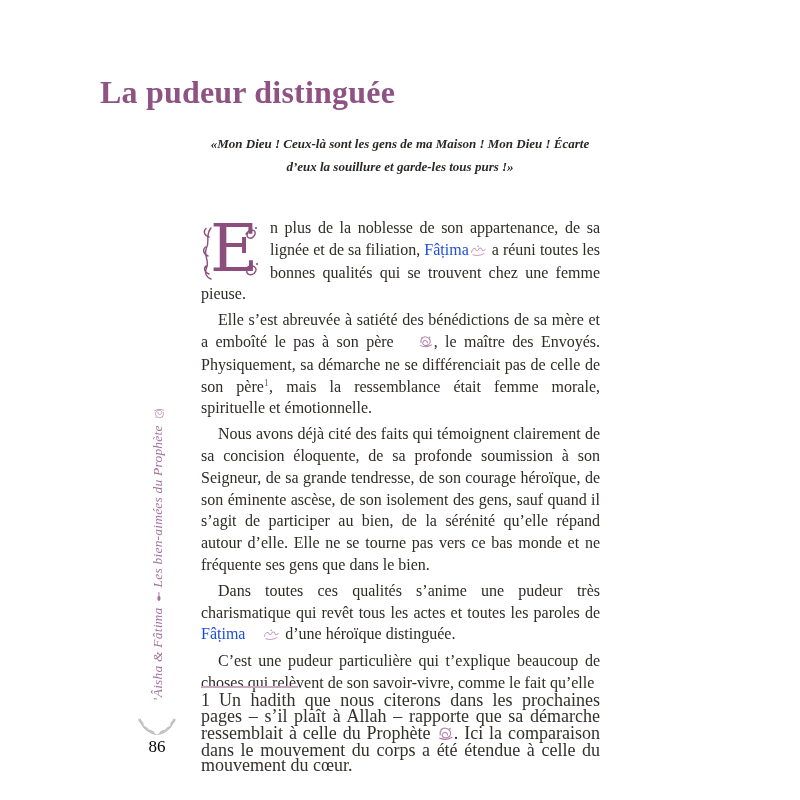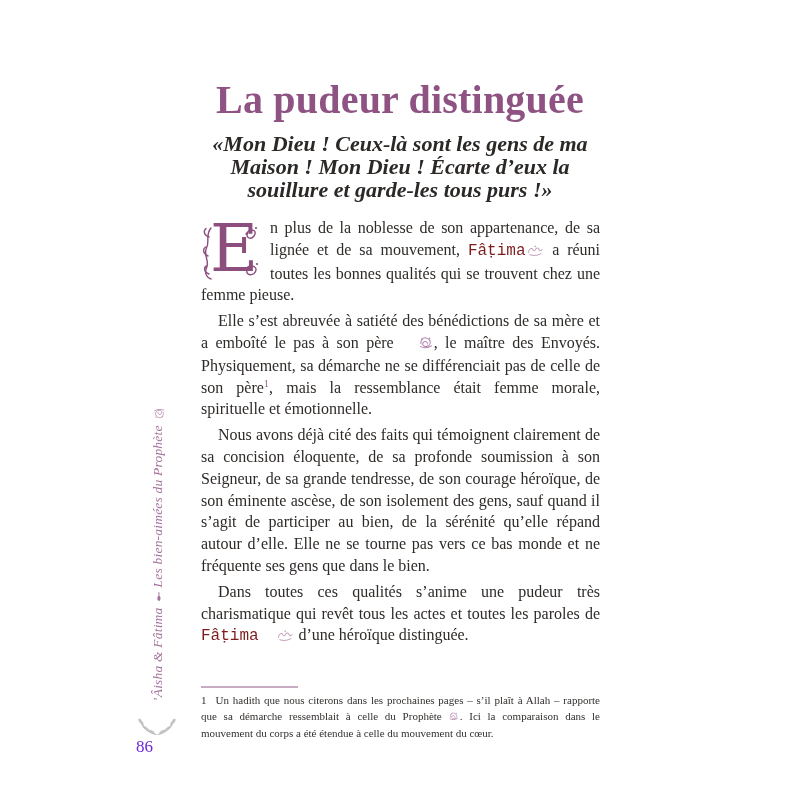--- a/index.html
+++ b/index.html
@@ -4,78 +4,78 @@
 <style>
   html,body{margin:0;padding:0;}
   body{
     width:800px;height:800px;background:#ffffff;
     font-family:"Liberation Serif","DejaVu Serif",serif;
     color:#2f2b28;
   }
   .page{position:relative;width:800px;height:800px;background:#fff;overflow:hidden;}
 
   .chapter-title{
-    position:absolute;top:80px;left:100px;width:600px;margin:0;
-    text-align:center;font-size:40px;line-height:40px;font-weight:700;
+    position:absolute;top:72px;left:100px;width:600px;margin:0;
+    text-align:left;font-size:32px;line-height:40px;font-weight:700;
     color:#8e5283;letter-spacing:.2px;
   }
   .epigraph{
     position:absolute;top:132px;left:195px;width:410px;margin:0;
     text-align:center;font-style:italic;font-weight:700;
-    font-size:22px;line-height:23px;color:#2b2826;
+    font-size:13px;line-height:23px;color:#2b2826;
   }
 
   .body-text{
     position:absolute;top:217px;left:201px;width:399px;
     font-size:16px;line-height:21.8px;text-align:justify;
   }
   .body-text p{margin:0 0 4px 0;text-indent:17px;}
   .body-text p.opening{text-indent:0;}
 
   .dropcap-box{
     float:left;width:60px;height:62px;position:relative;
     margin:4px 9px 0 0;color:#8c4e7d;
   }
   .dropcap-letter{
     position:absolute;left:9px;top:-7px;
     font-family:"DejaVu Serif",serif;font-size:66px;line-height:70px;
   }
   .dropcap-flourish{position:absolute;left:0;top:0;}
 
-  .name-accent{color:#7f1d1d;font-family:Liberation Mono, monospace;}
+  .name-accent{color:#1d4ed8;}
   .fn-ref{color:#9d5f8e;font-size:10.5px;line-height:0;vertical-align:6px;}
 
   .inline-icon{display:inline-block;vertical-align:-1px;margin:0 1px;}
   .inline-icon svg{display:inline-block;vertical-align:baseline;}
   .icon-as svg{width:1.05em;height:.7em;}
   .icon-saws svg{width:.85em;height:.85em;}
   .icon-flower svg{width:.75em;height:.75em;}
 
   .footnote-rule{
     position:absolute;top:686px;left:201px;width:97px;height:0;
     border-top:2px solid #c9abbf;
   }
   .footnote{
     position:absolute;top:693px;left:201px;width:399px;
-    font-size:11px;line-height:15.8px;text-align:justify;color:#33302d;
+    font-size:18px;line-height:15.8px;text-align:justify;color:#33302d;
   }
   .fn-marker{margin-right:9px;}
 
   .sidebar{
     position:absolute;left:150px;top:420px;width:27px;height:282px;
     writing-mode:vertical-rl;transform:rotate(180deg);
     font-style:italic;font-size:13.5px;letter-spacing:.2px;
     color:#a4719b;white-space:nowrap;
   }
   .sidebar .inline-icon{margin:5px 0;}
 
   .ornament{position:absolute;left:136px;top:716px;width:42px;height:22px;}
   .page-number{
     position:absolute;left:136px;top:737px;width:42px;
-    font-size:17px;color:#6d28d9;
+    text-align:center;font-size:17px;color:#000000;
   }
 </style>
 </head>
 <body>
 
 <div class="page">
 
   <h1 class="chapter-title">La pudeur distinguée</h1>
 
   <blockquote class="epigraph">«Mon Dieu ! Ceux-là sont les gens de ma Maison ! Mon Dieu ! Écarte d’eux la souillure et garde-les tous purs !»</blockquote>
@@ -88,21 +88,21 @@
               <path d="M8,16 C3,14.5 2,10 5,7.5"></path>
               <path d="M7,35 C2,33 1.5,28 4.5,26"></path>
               <path d="M8,53 C3,51 2.5,46.5 5.5,45"></path>
               <path d="M45,13 C50,6 57,9.5 53,15 C50,19 44.5,17 46.5,12.5"></path>
               <path d="M45,47 C52,42 58.5,47.5 53,52.5 C49,55.5 44,52.5 46.5,48.5"></path>
             </g>
             <circle cx="55" cy="7" r="1.1" fill="#8c4e7d"></circle>
             <circle cx="56" cy="43" r="1.1" fill="#8c4e7d"></circle>
           </svg>
           <span class="dropcap-letter">E</span>
-        </span><span>n plus de la noblesse de son appartenance, de sa lignée et de sa mouvement, </span><span class="name-accent">Fâṭima</span><span class="inline-icon icon-as"><svg viewBox="0 0 18 12" aria-hidden="true">
+        </span><span>n plus de la noblesse de son appartenance, de sa lignée et de sa filiation, </span><span class="name-accent">Fâṭima</span><span class="inline-icon icon-as"><svg viewBox="0 0 18 12" aria-hidden="true">
             <g fill="none" stroke="#c8a2c2" stroke-width="1.1" stroke-linecap="round">
               <path d="M1.5,8 C2.5,3.5 5,2.5 6.3,5 C7.3,6.8 8.5,6.3 9.4,4.4 C10.4,2.6 12.4,3 12.9,5 C13.4,6.9 15.2,6.3 16.2,4.8"></path>
               <path d="M3,10.4 C7,11.8 11.5,11.2 15,9.2"></path>
             </g>
             <circle cx="8.8" cy="1.4" r="0.9" fill="#c8a2c2"></circle>
           </svg></span><span> a réuni toutes les bonnes qualités qui se trouvent chez une femme pieuse.</span></p>
       <p><span>Elle s’est abreuvée à satiété des bénédictions de sa mère et a emboîté le pas à son père </span><span class="inline-icon icon-saws"><svg viewBox="0 0 14 14" aria-hidden="true">
             <g fill="none" stroke="#b283ac" stroke-width="1.05" stroke-linecap="round">
               <path d="M2,9 C1.5,5 4,2.5 7,3 C10,3.5 12,5.5 11.5,8.5 C11,11 8,12.5 5.5,11.5 C3.5,10.7 3.2,8.3 5,7.2 C6.8,6.1 9,7.3 8.6,9.2"></path>
               <path d="M1.5,12 C5,13.5 9.5,13.3 12.8,11.2"></path>
@@ -111,20 +111,21 @@
             <circle cx="11" cy="3.4" r="0.8" fill="#b283ac"></circle>
           </svg></span><span>, le maître des Envoyés. Physiquement, sa démarche ne se différenciait pas de celle de son père</span><span class="fn-ref">1</span><span>, mais la ressemblance était femme morale, spirituelle et émotionnelle.</span></p>
       <p><span>Nous avons déjà cité des faits qui témoignent clairement de sa concision éloquente, de sa profonde soumission à son Seigneur, de sa grande tendresse, de son courage héroïque, de son éminente ascèse, de son isolement des gens, sauf quand il s’agit de participer au bien, de la sérénité qu’elle répand autour d’elle. Elle ne se tourne pas vers ce bas monde et ne fréquente ses gens que dans le bien.</span></p>
       <p><span>Dans toutes ces qualités s’anime une pudeur très charismatique qui revêt tous les actes et toutes les paroles de </span><span class="name-accent">Fâṭima</span><span class="inline-icon icon-as"><svg viewBox="0 0 18 12" aria-hidden="true">
             <g fill="none" stroke="#c8a2c2" stroke-width="1.1" stroke-linecap="round">
               <path d="M1.5,8 C2.5,3.5 5,2.5 6.3,5 C7.3,6.8 8.5,6.3 9.4,4.4 C10.4,2.6 12.4,3 12.9,5 C13.4,6.9 15.2,6.3 16.2,4.8"></path>
               <path d="M3,10.4 C7,11.8 11.5,11.2 15,9.2"></path>
             </g>
             <circle cx="8.8" cy="1.4" r="0.9" fill="#c8a2c2"></circle>
           </svg></span><span> d’une héroïque distinguée.</span></p>
+      <p><span>C’est une pudeur particulière qui t’explique beaucoup de choses qui relèvent de son savoir-vivre, comme le fait qu’elle</span></p>
     </div>
 
   <div class="footnote-rule"></div>
 
   <div class="footnote" id="footnote"><span class="fn-marker">1</span><span>Un hadith que nous citerons dans les prochaines pages – s’il plaît à Allah – rapporte que sa démarche ressemblait à celle du Prophète </span><span class="inline-icon icon-saws"><svg viewBox="0 0 14 14" aria-hidden="true">
           <g fill="none" stroke="#b283ac" stroke-width="1.05" stroke-linecap="round">
             <path d="M2,9 C1.5,5 4,2.5 7,3 C10,3.5 12,5.5 11.5,8.5 C11,11 8,12.5 5.5,11.5 C3.5,10.7 3.2,8.3 5,7.2 C6.8,6.1 9,7.3 8.6,9.2"></path>
             <path d="M1.5,12 C5,13.5 9.5,13.3 12.8,11.2"></path>
           </g>
           <circle cx="3.2" cy="4" r="0.8" fill="#b283ac"></circle>

